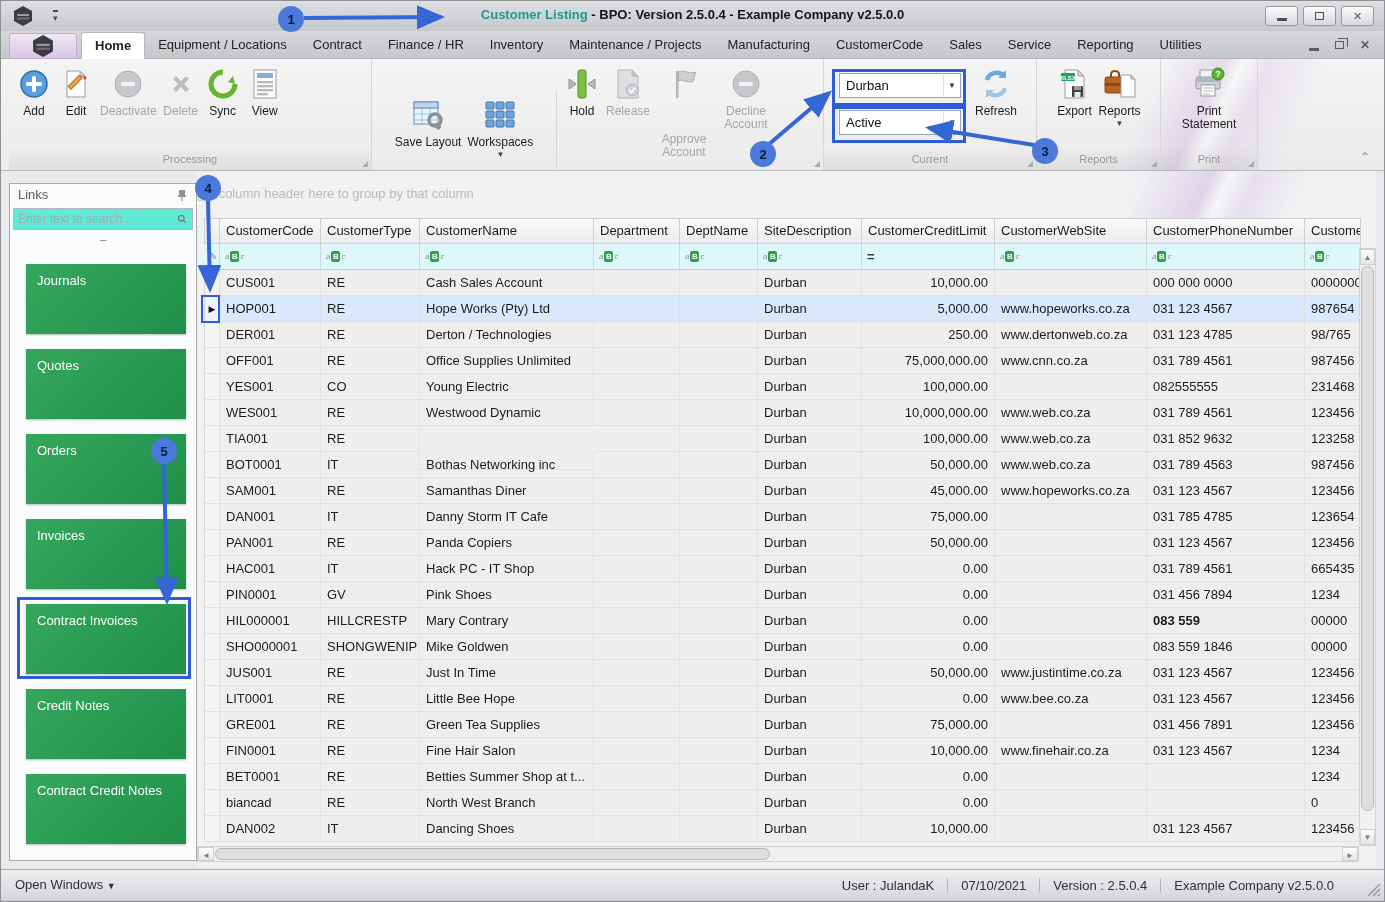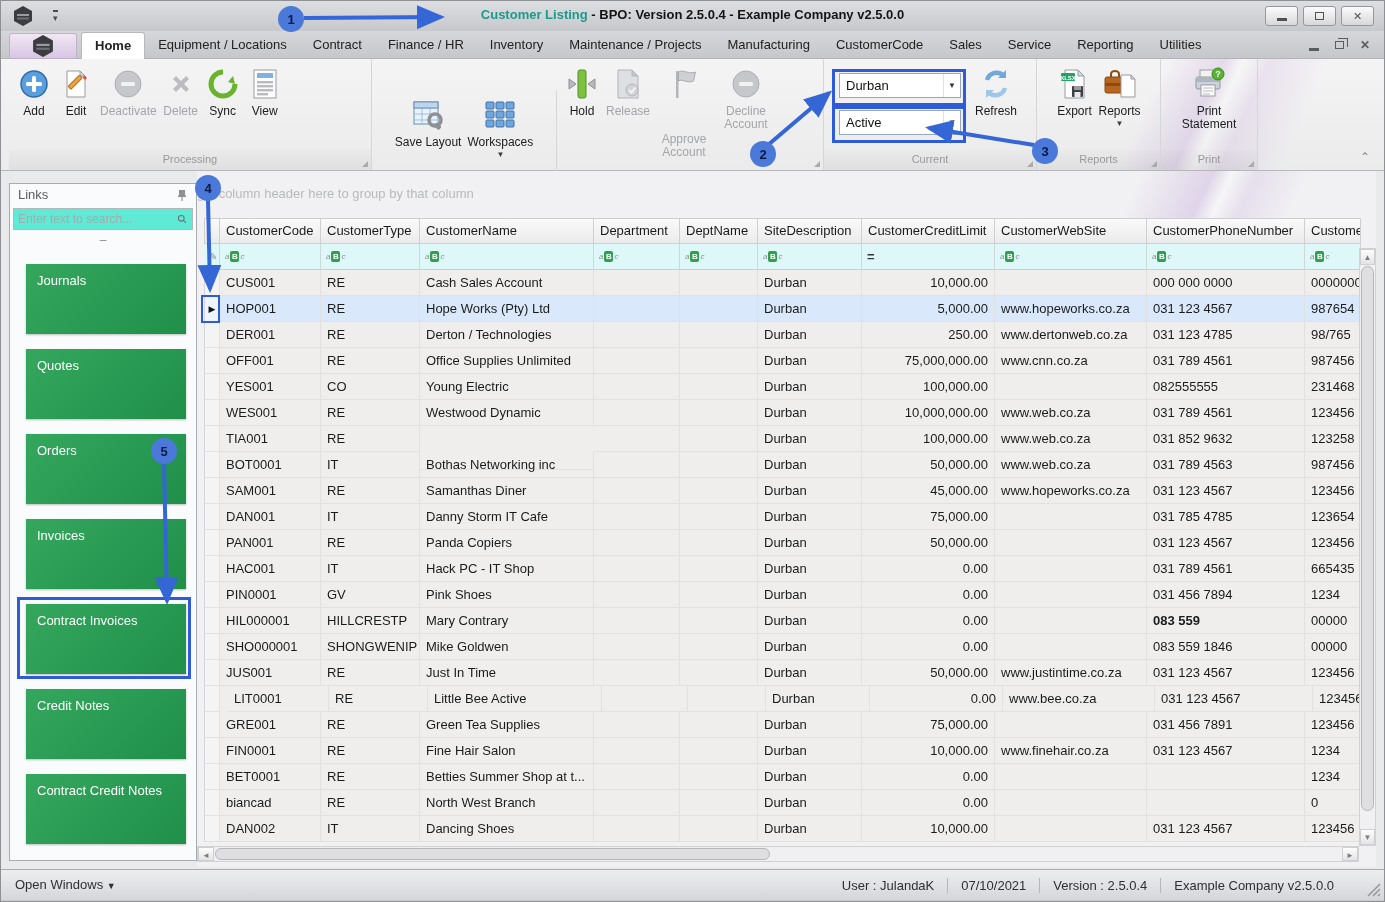--- a/index.html
+++ b/index.html
@@ -715,23 +715,23 @@
           <div class="g-cell" style="width: 86px;"></div>
           <div class="g-cell" style="width: 78px;"></div>
           <div class="g-cell" style="width: 104px;">Durban</div>
           <div class="g-cell r" style="width: 133px;">50,000.00</div>
           <div class="g-cell" style="width: 152px;">www.justintime.co.za</div>
           <div class="g-cell" style="width: 158px;">031 123 4567</div>
           <div class="g-cell" style="width: 56px;">123456</div>
         </div>
         <div class="g-row">
           <div class="g-cell ind" style="width: 16px;"></div>
-          <div class="g-cell" style="width: 101px; margin-left: 8px;">LIT0001</div>
-          <div class="g-cell" style="width: 99px;">RE</div>
-          <div class="g-cell" style="width: 174px;">Little Bee Active</div>
+          <div class="g-cell" style="width: 101px;">LIT0001</div>
+          <div class="g-cell" style="width: 99px;">RE</div>
+          <div class="g-cell" style="width: 174px;">Little Bee Hope</div>
           <div class="g-cell" style="width: 86px;"></div>
           <div class="g-cell" style="width: 78px;"></div>
           <div class="g-cell" style="width: 104px;">Durban</div>
           <div class="g-cell r" style="width: 133px;">0.00</div>
           <div class="g-cell" style="width: 152px;">www.bee.co.za</div>
           <div class="g-cell" style="width: 158px;">031 123 4567</div>
           <div class="g-cell" style="width: 56px;">123456</div>
         </div>
         <div class="g-row">
           <div class="g-cell ind" style="width: 16px;"></div>

